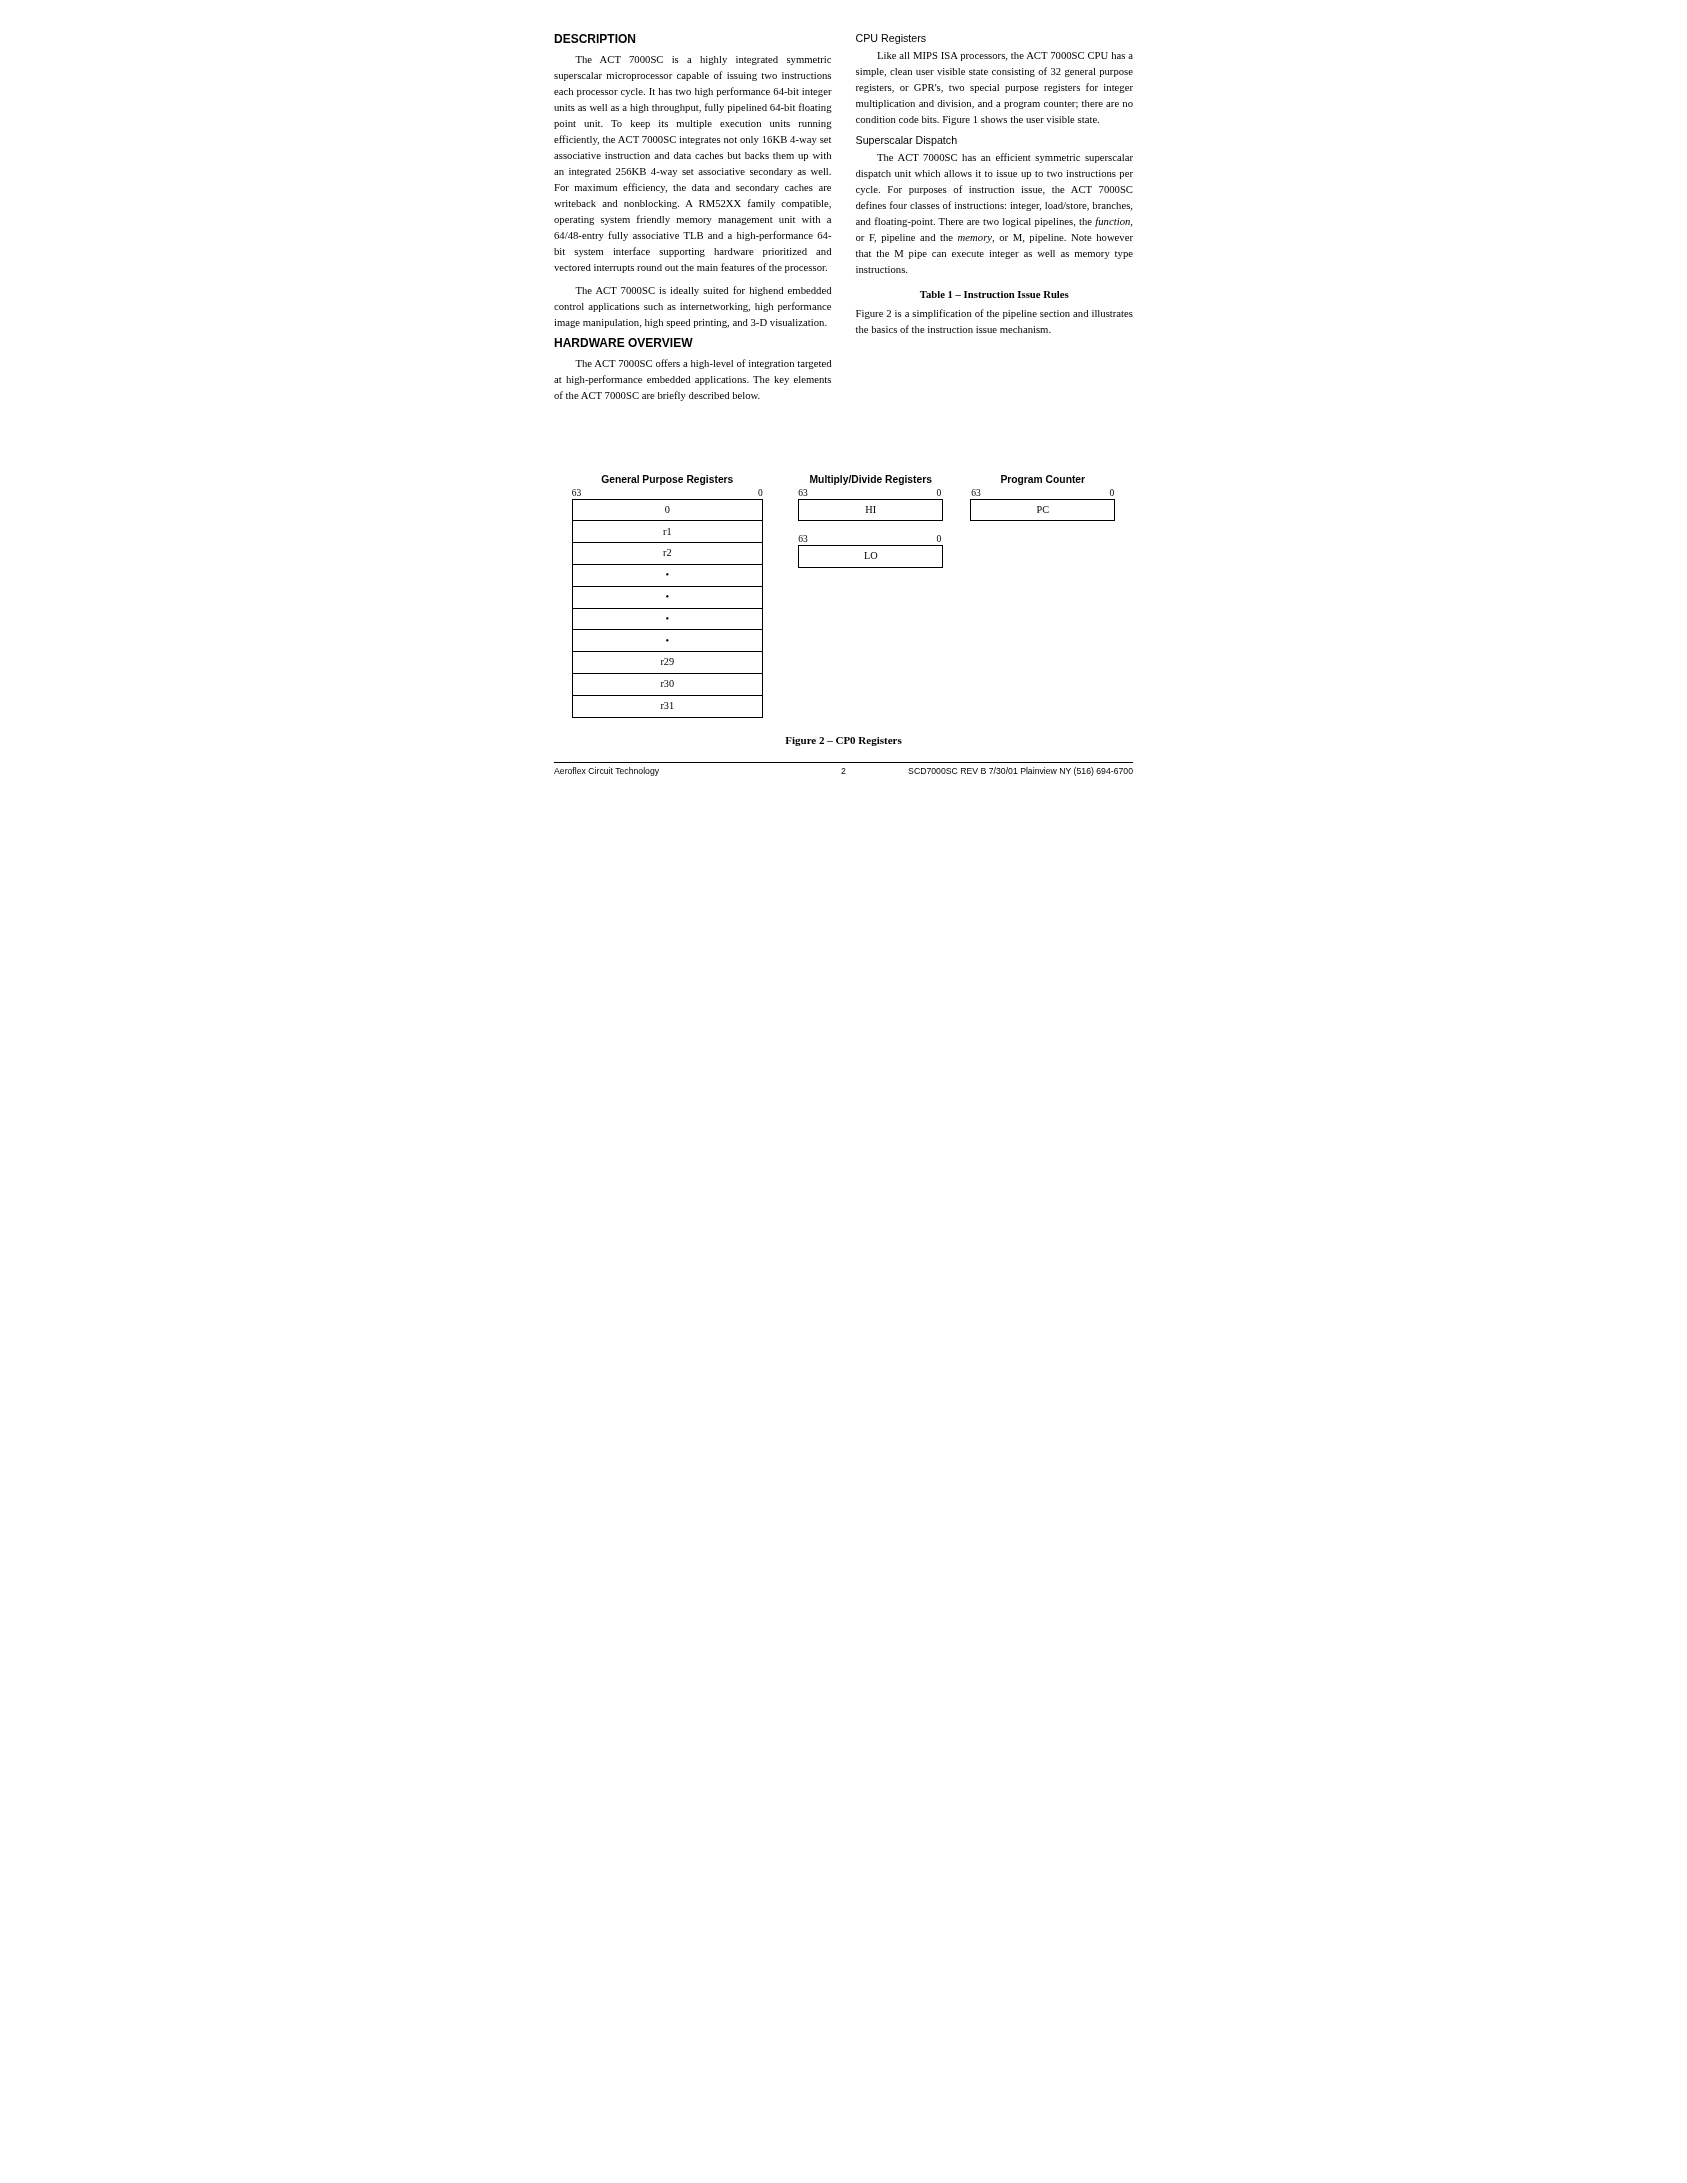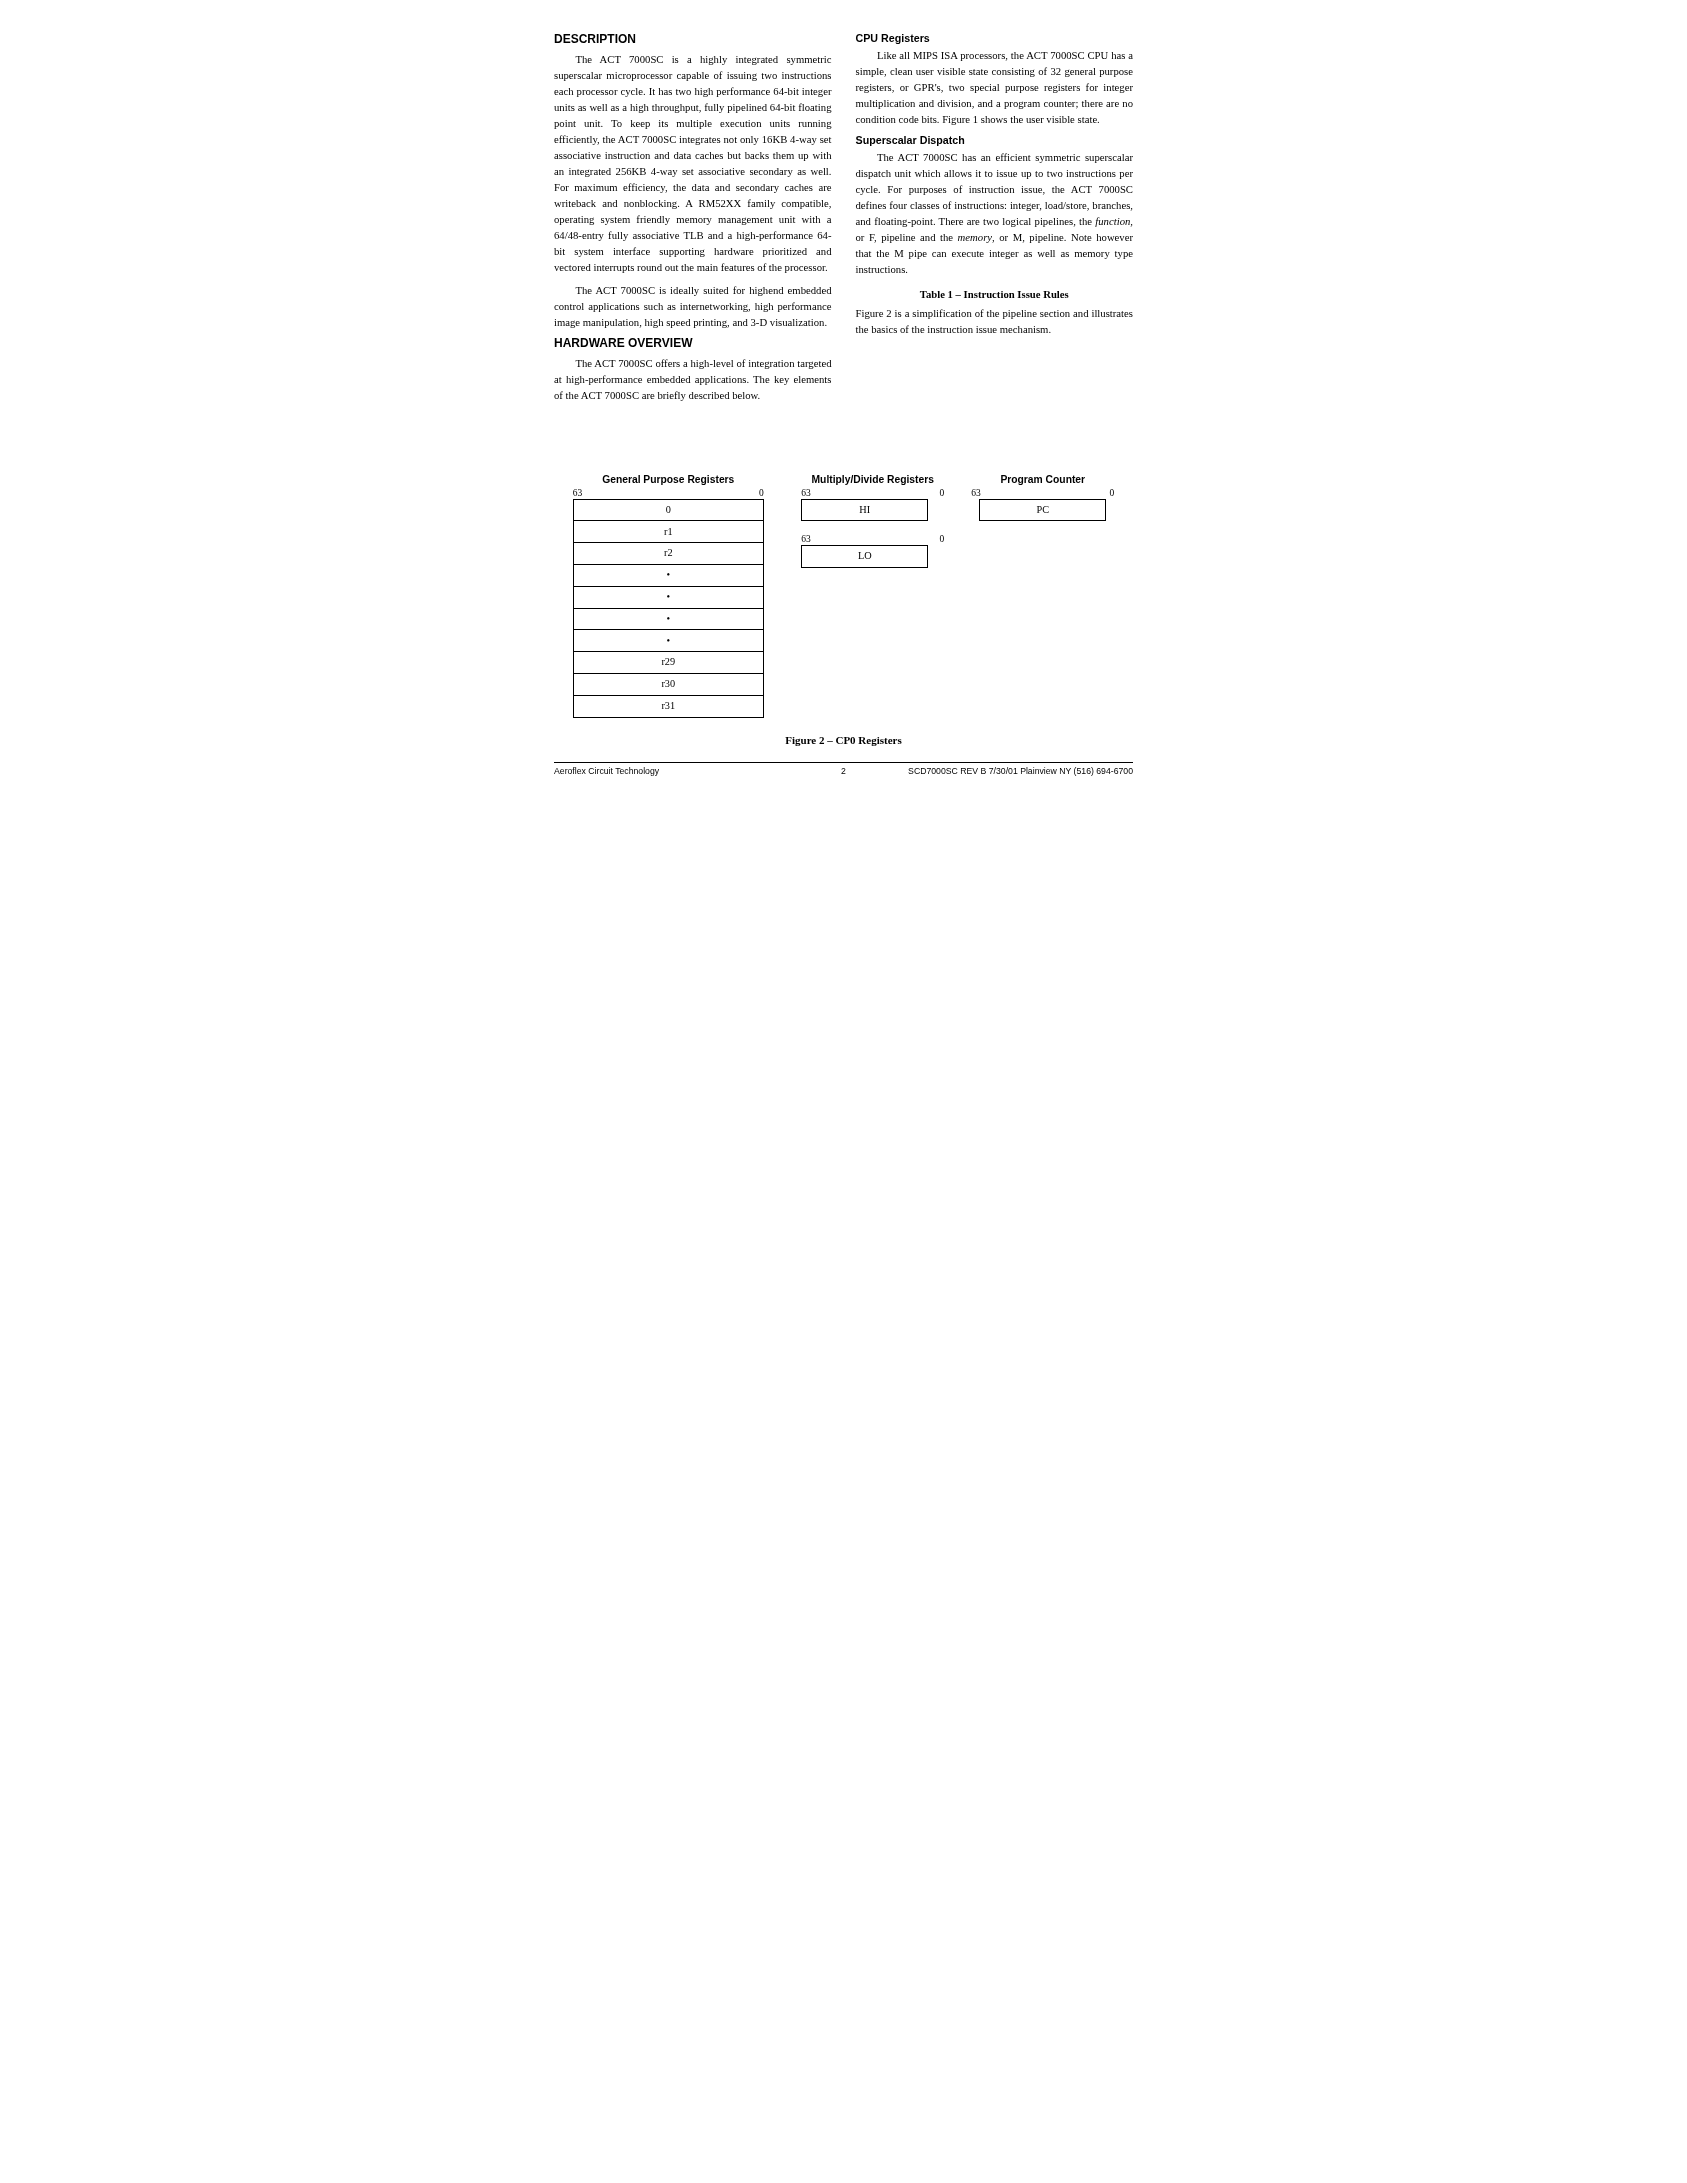--- a/index.html
+++ b/index.html
@@ -28,21 +28,21 @@
     }
     h2.section-title {
       font-size: 12px;
       font-weight: bold;
       text-transform: uppercase;
       margin-bottom: 4.8px;
       font-family: Arial, Helvetica, sans-serif;
     }
     h3.subsection-title {
       font-size: 10.7px;
-      font-weight: bold;
+      font-weight: normal;
       margin-bottom: 3.2px;
       font-family: Arial, Helvetica, sans-serif;
     }
     p {
       text-align: justify;
       margin-bottom: 6.4px;
       line-height: 1.5;
     }
     p.indent {
       text-indent: 2em;
@@ -92,21 +92,21 @@
     }
     .reg-group-title {
       font-weight: bold;
       font-size: 10.3px;
       margin-bottom: 3.2px;
       font-family: Arial, Helvetica, sans-serif;
       text-align: center;
     }
     .reg-box {
       border: 0.8px solid #000;
-      width: 127px;
+      width: 145px;
       text-align: center;
       padding: 3.2px 0;
       font-size: 10.3px;
       line-height: 1.4;
       background: #fff;
     }
     .reg-box-wide {
       border: 0.8px solid #000;
       width: 191px;
       text-align: center;

